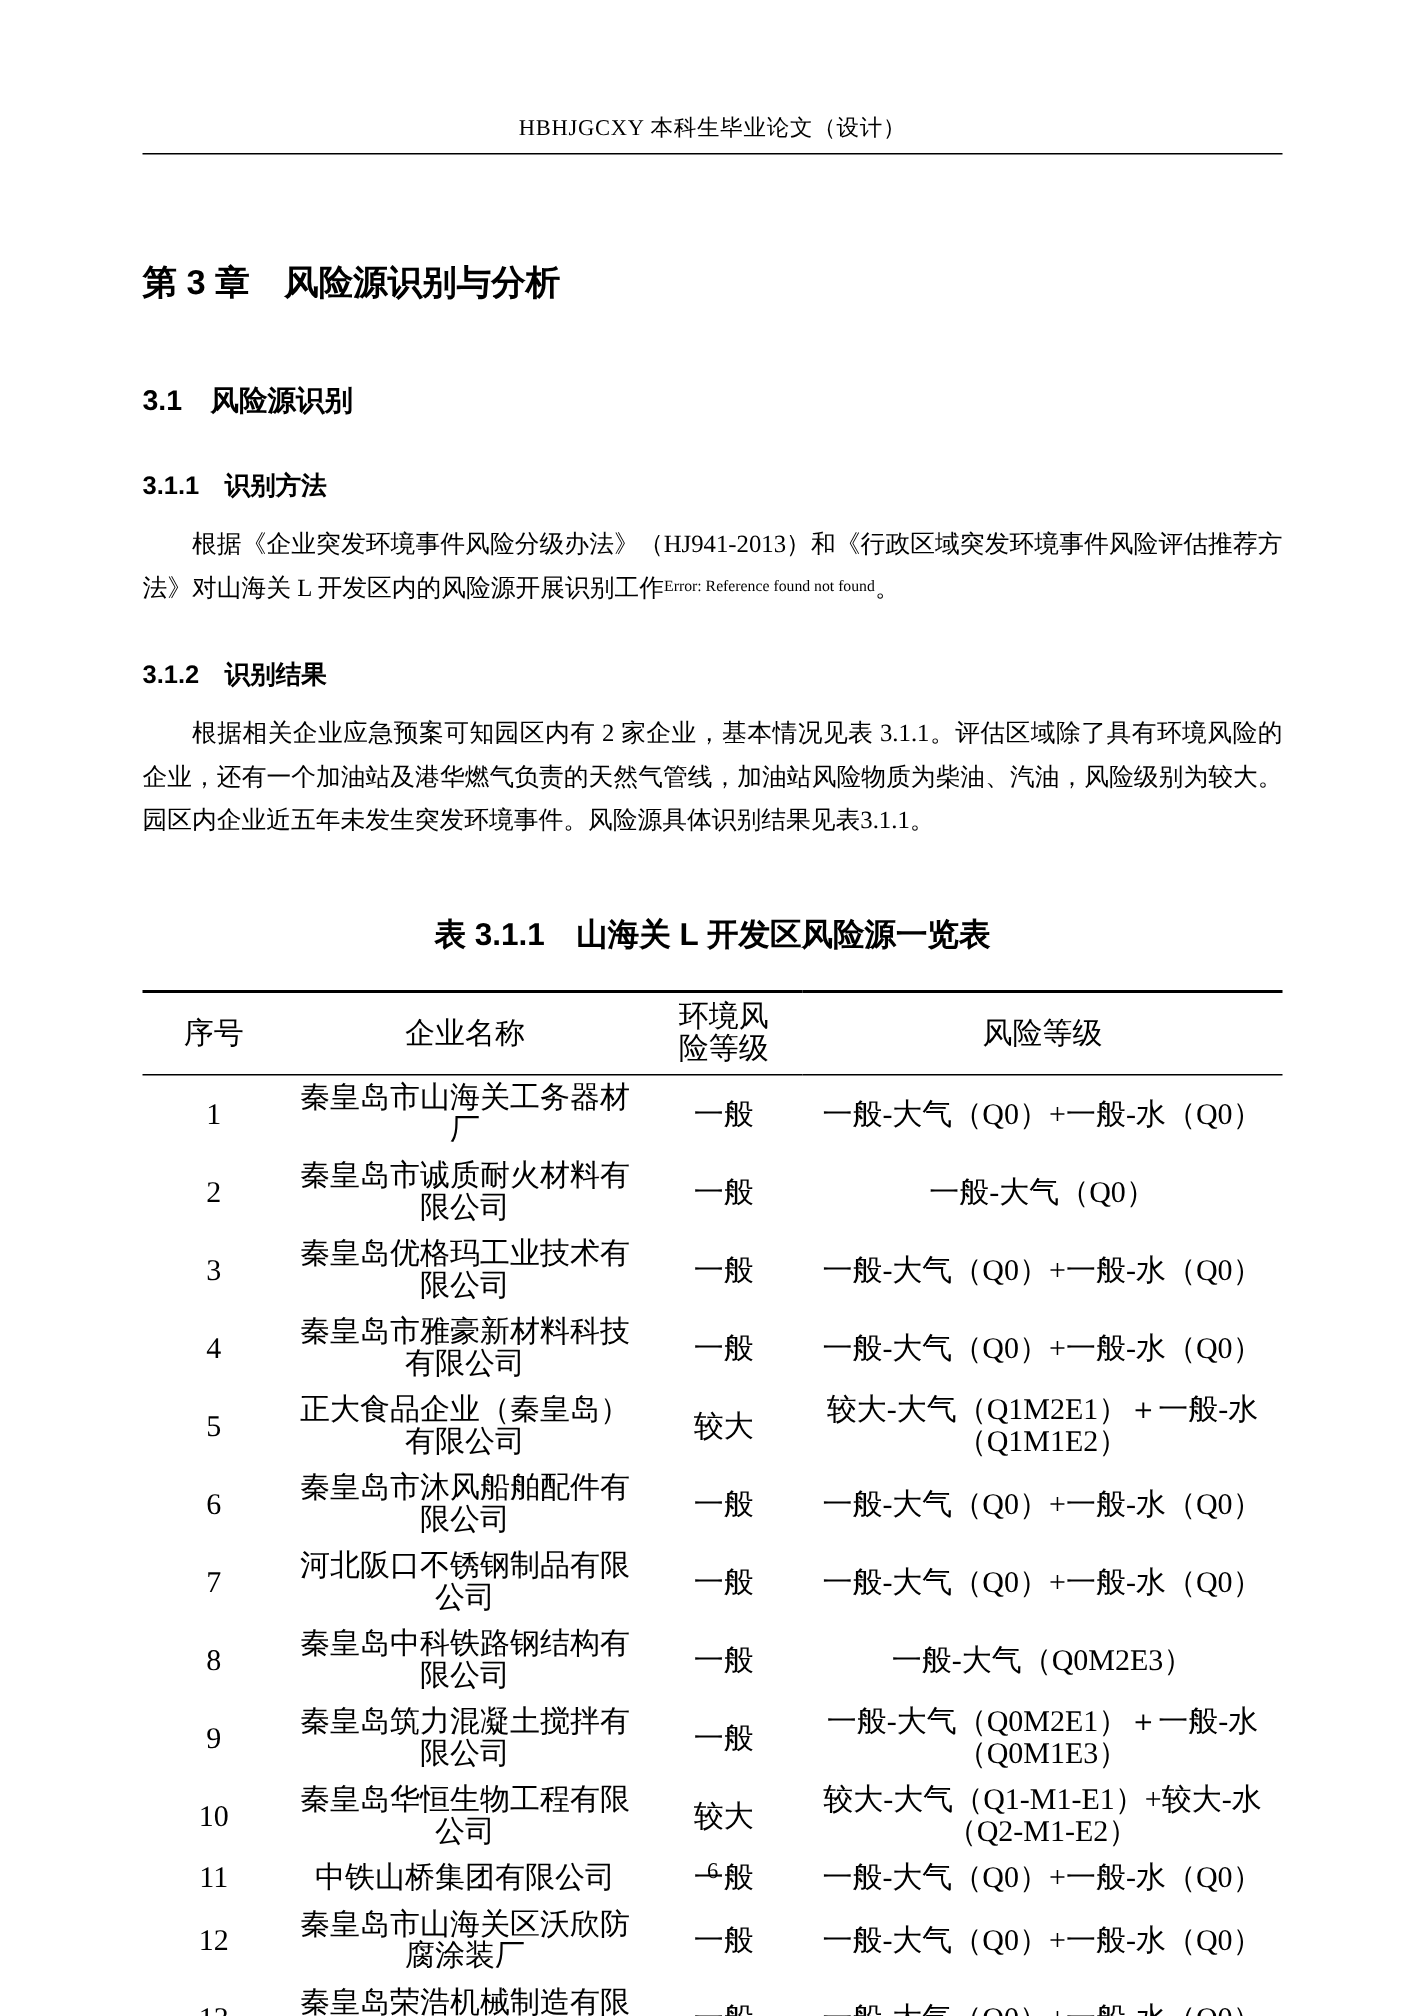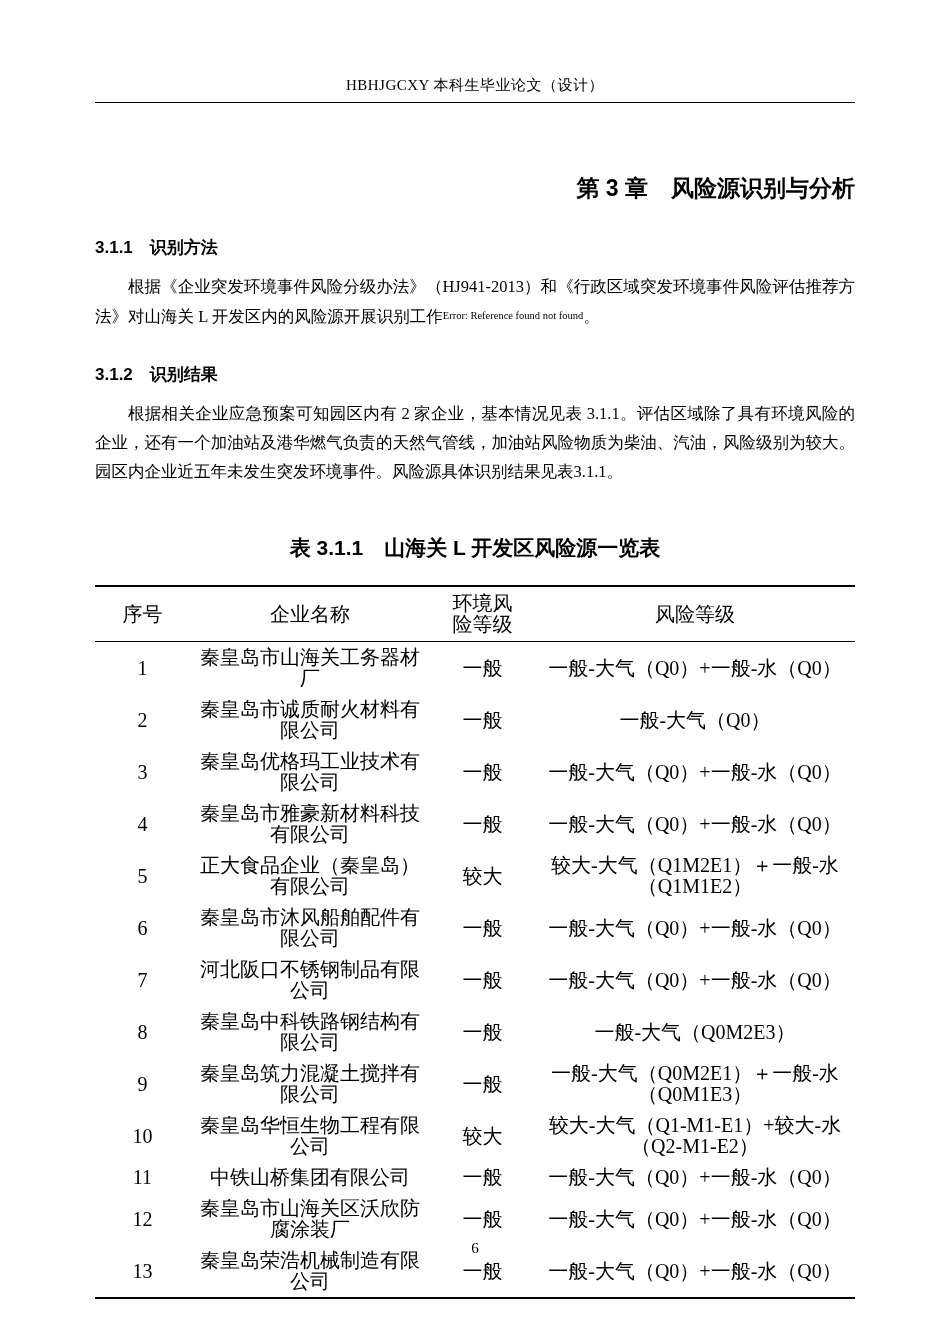--- a/index.html
+++ b/index.html
@@ -17,21 +17,21 @@
   .doc-header {
     text-align: center;
     font-size: 15px;
     letter-spacing: 0.5px;
     padding-bottom: 7px;
     border-bottom: 1px solid #000;
   }
 
   .chapter-title {
     margin: 70px 0 0 0;
-    text-align: right;
+    text-align: left;
     font-family: "Liberation Sans", sans-serif;
     font-weight: bold;
     font-size: 23px;
   }
 
   .sec-heading {
     margin: 50px 0 0 0;
     font-family: "Liberation Sans", sans-serif;
     font-weight: bold;
     font-size: 19px;
@@ -107,20 +107,21 @@
 <body>
 
 <div class="page">
 
   <div class="doc-header">
     <span>HBHJGCXY 本科生毕业论文（设计）</span>
   </div>
 
   <h1 class="chapter-title">第 3 章　风险源识别与分析</h1>
 
+  <h2 class="sec-heading">3.1　风险源识别</h2>
 
   <h3 class="subsec-heading">3.1.1　识别方法</h3>
 
   <p class="body-para"><span>根据《企业突发环境事件风险分级办法》（HJ941-2013）和《行政区域突发环境事件风险评估推荐方法》对山海关 L 开发区内的风险源开展识别工作</span><span class="error-ref">Error: Reference found not found</span><span>。</span></p>
 
   <h3 class="subsec-heading">3.1.2　识别结果</h3>
 
   <p class="body-para">根据相关企业应急预案可知园区内有 2 家企业，基本情况见表 3.1.1。评估区域除了具有环境风险的企业，还有一个加油站及港华燃气负责的天然气管线，加油站风险物质为柴油、汽油，风险级别为较大。园区内企业近五年未发生突发环境事件。风险源具体识别结果见表3.1.1。</p>
 
   <div class="table-caption">表 3.1.1　山海关 L 开发区风险源一览表</div>

